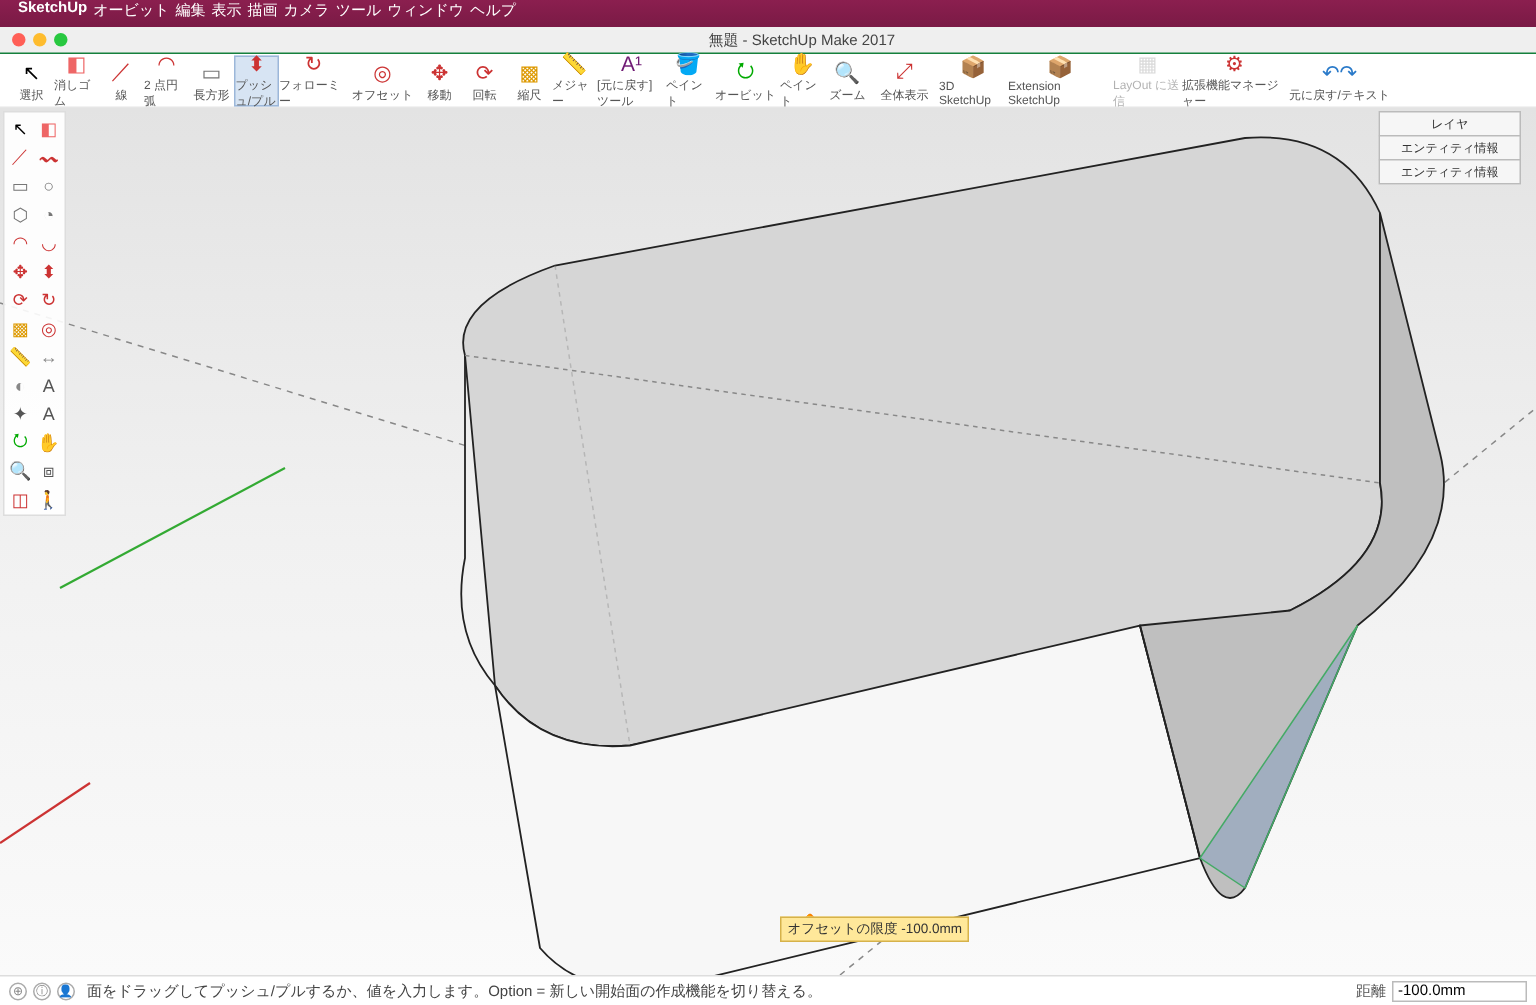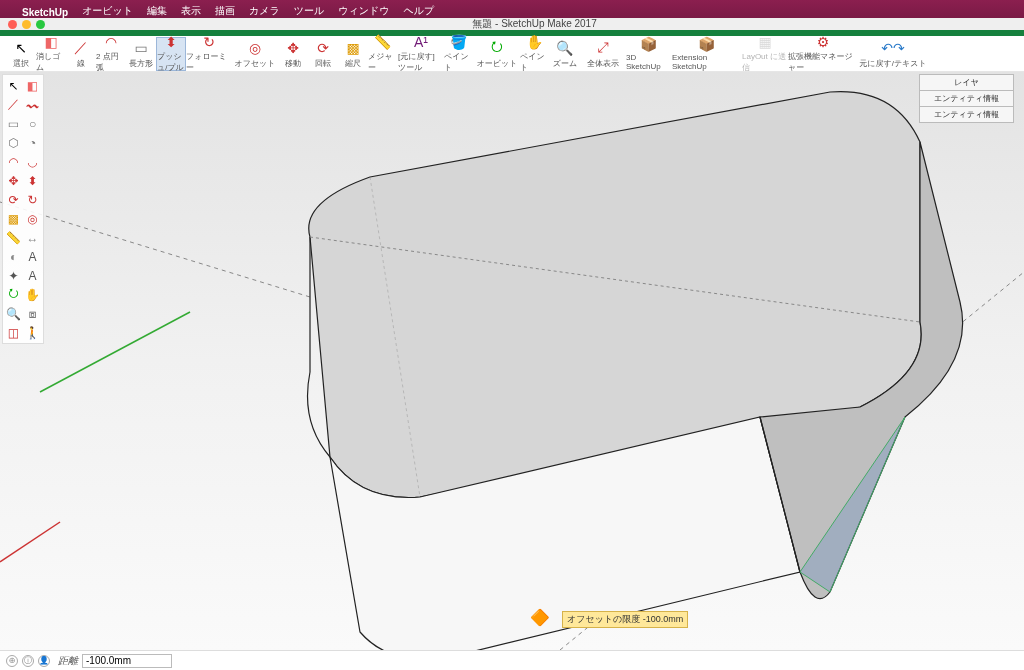--- a/index.html
+++ b/index.html
@@ -1,24 +1,24 @@
 <!DOCTYPE html>
 <html><head>
 <meta charset="utf-8">
 <style>
 * { margin: 0; padding: 0; box-sizing: border-box; font-family: -apple-system, "Helvetica Neue", Arial, sans-serif; }
 body { width: 1024px; height: 670px; overflow: hidden; background: #fff; position: relative; }
 
 
-.mac-menu { height: 18px; background: linear-gradient(#8b1f4f,#7a1a45); color: #fff; display: flex; align-items: flex-end; font-size: 10px; padding: 0 8px; gap: 14px; }
+.mac-menu { height: 18px; background: linear-gradient(#8b1f4f,#7a1a45); color: #fff; display: flex; align-items: flex-start; font-size: 10px; padding: 0 8px; gap: 4px; }
 .mac-menu .apple { font-size: 11px; }
 .mac-menu .app { font-weight: 600; }
 
 
-.title-bar { height: 18px; background: #efefef; display: flex; align-items: center; font-size: 10px; border-bottom: 6px solid #15803d; }
+.title-bar { height: 18px; background: #efefef; display: flex; align-items: center; font-size: 10px; border-bottom: 1px solid #15803d; }
 .traffic { display: flex; gap: 5px; padding-left: 8px; }
 .traffic span { width: 9px; height: 9px; border-radius: 50%; display: block; }
 .tl-close { background: #ff5f57; }
 .tl-min   { background: #febc2e; }
 .tl-max   { background: #28c840; }
 .title-bar .title { flex: 1; text-align: center; color: #444; }
 
 
 .toolbar { height: 36px; background: #fff; border-bottom: 1px solid #e6e6e6; display: flex; align-items: center; padding: 0 6px; font-size: 8px; color: #555; }
 .tool-btn { width: 30px; display: flex; flex-direction: column; align-items: center; justify-content: center; gap: 1px; height: 34px; cursor: pointer; }
@@ -34,31 +34,31 @@
 
 
 .palette { position: absolute; top: 74px; left: 2px; width: 42px; background: rgba(255,255,255,.9); border: 1px solid #ddd; display: flex; flex-wrap: wrap; padding: 1px; gap: 0; }
 .pal-btn { width: 19px; height: 19px; display: flex; align-items: center; justify-content: center; font-size: 12px; cursor: pointer; }
 
 
 .right-panels { position: absolute; top: 74px; right: 10px; width: 95px; font-size: 8px; }
 .right-panels div { background: #f6f6f6; border: 1px solid #bbb; text-align: center; padding: 2px 0; margin-bottom: -1px; color: #333; cursor: pointer; }
 
 
-.tooltip { position: absolute; left: 562px; top: 611px; background: #ffe89a; border: 1px solid #d6b24a; font-size: 9px; padding: 1px 4px; color: #333; }
+.tooltip { position: absolute; left: 520px; top: 611px; background: #ffe89a; border: 1px solid #d6b24a; font-size: 9px; padding: 1px 4px; color: #333; }
 
 
 .cursor { position: absolute; left: 530px; top: 608px; font-size: 16px; }
 
 
 .status { position: absolute; left: 0; right: 0; bottom: 0; height: 20px; background: #fff; border-top: 1px solid #ddd; display: flex; align-items: center; font-size: 10px; color: #444; padding: 0 6px; }
 .status .indic { display: flex; gap: 4px; margin-right: 8px; }
 .status .indic span { width: 12px; height: 12px; border: 1px solid #aaa; border-radius: 50%; display: flex; align-items: center; justify-content: center; font-size: 8px; color: #888; }
 .status .msg { flex: 1; }
-.status .field-lbl { margin-right: 4px; color: #555; font-style: italic; }
+.status .field-lbl { margin-right: 4px; color: #555; }
 .status input { width: 90px; height: 14px; font-size: 10px; padding: 0 3px; border: 1px solid #bbb; }
 </style>
 </head>
 <body>
 
 <div class="mac-menu">
   <span class="apple"></span>
   <span class="app">SketchUp</span>
   <span>オービット</span>
   <span>編集</span>
@@ -238,15 +238,16 @@
 
 <div class="cursor">🔶</div>
 <div class="tooltip">オフセットの限度 -100.0mm</div>
 
 <div class="status">
   <div class="indic">
     <span>⊕</span>
     <span>ⓘ</span>
     <span>👤</span>
   </div>
+  <div class="msg">面をドラッグしてプッシュ/プルするか、値を入力します。Option = 新しい開始面の作成機能を切り替える。</div>
   <span class="field-lbl">距離</span>
   <input value="-100.0mm" style="">
 </div>
 
 </body></html>

